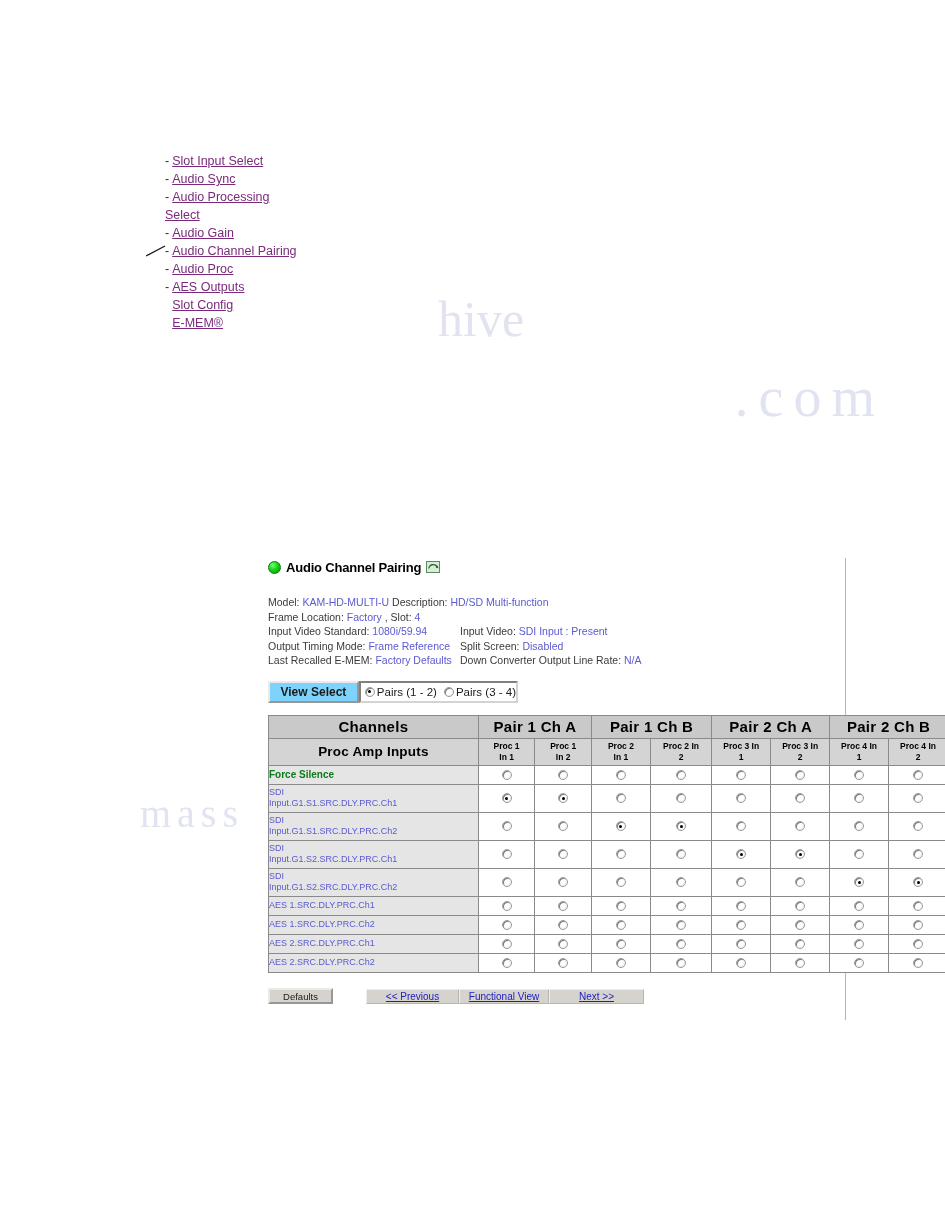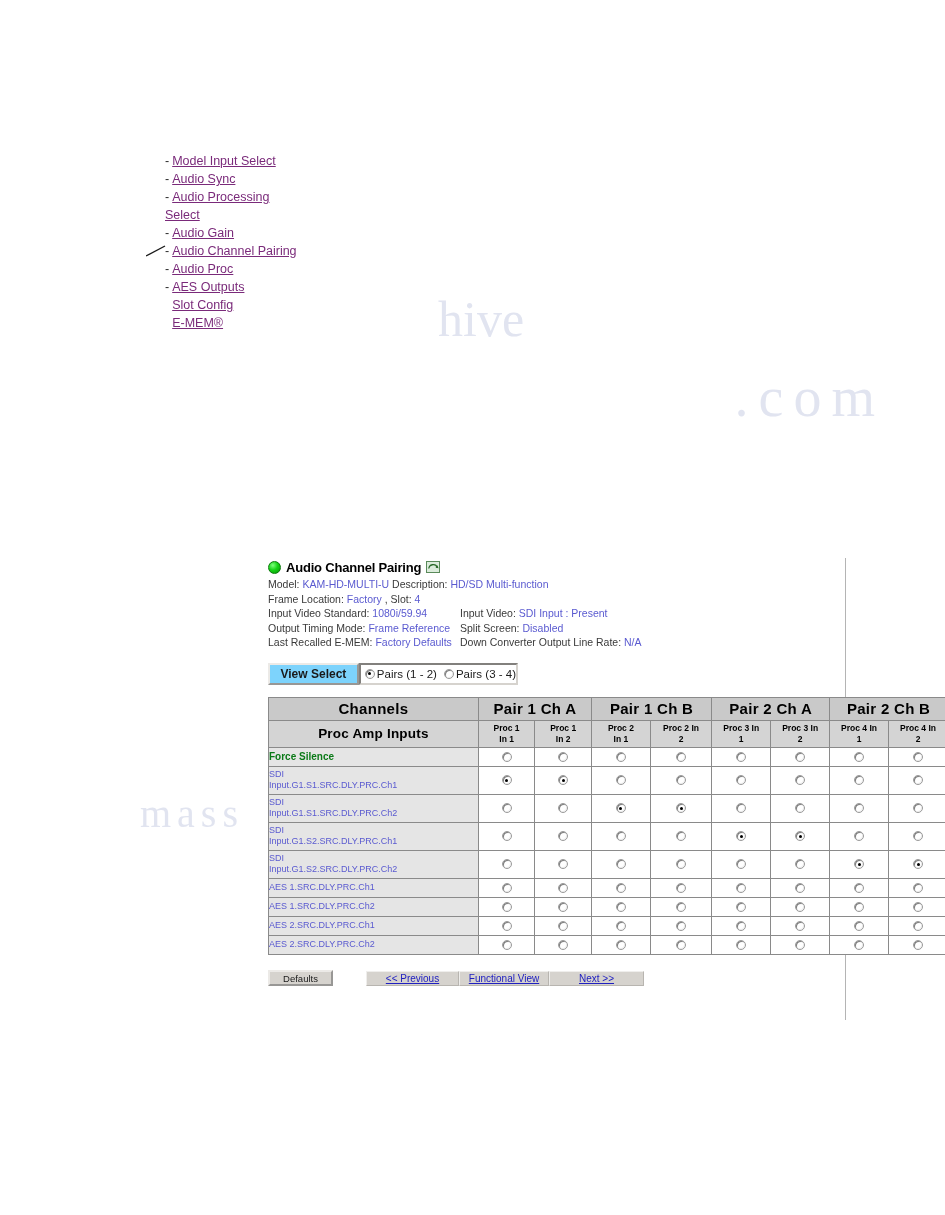--- a/index.html
+++ b/index.html
@@ -83,21 +83,21 @@
   #panel-title-text {
     font-size: 13px;
     font-weight: bold;
     color: #000000;
     letter-spacing: -0.2px;
   }
   .refresh-icon { flex: 0 0 auto; display: block; }
 
   
   #info-block {
-    margin-top: 1px;
+    margin-top: 19px;
     font-size: 10.5px;
     line-height: 14.5px;
     color: #3a3a3a;
   }
   .info-line { display: block; white-space: nowrap; }
   .info-line .lbl { color: #3a3a3a; }
   .info-line .val { color: #5a5ad0; }
   .info-cols { display: flex; }
   .info-cols .col-a { width: 192px; flex: 0 0 192px; }
   .info-cols .col-b { flex: 1 1 auto; }
@@ -301,21 +301,21 @@
 </head>
 <body>
 
 <svg id="leader-line" viewBox="0 0 20 12">
   <line x1="0" y1="11" x2="19" y2="1" stroke="#1a1a1a" stroke-width="1.4"></line>
 </svg>
 
 <div id="nav-list">
     <div class="nav-row">
       <span class="nav-dash">-</span>
-      <span class="nav-link">Model Input Select</span>
+      <span class="nav-link">Slot Input Select</span>
     </div>
     <div class="nav-row">
       <span class="nav-dash">-</span>
       <span class="nav-link">Audio Sync</span>
     </div>
     <div class="nav-row">
       <span class="nav-dash">-</span>
       <span class="nav-link">Audio Processing</span>
     </div>
     <div class="nav-row nav-continuation">

